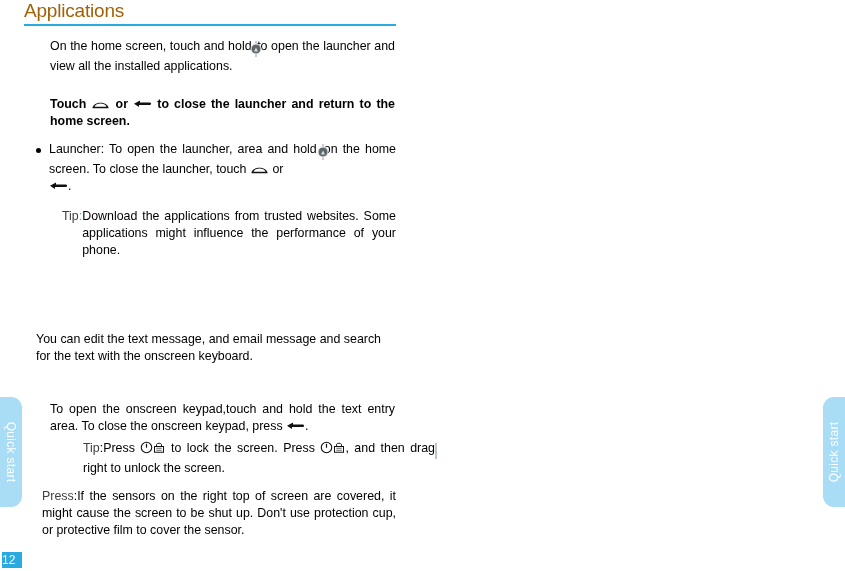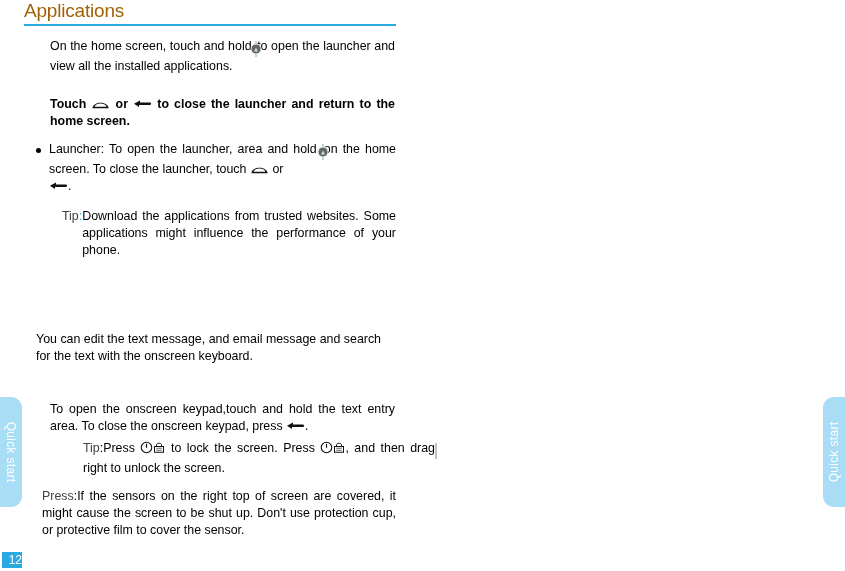--- a/index.html
+++ b/index.html
@@ -145,21 +145,21 @@
     transform: translate(-50%, -50%) rotate(-90deg);
   }
 
   
   .page-num {
     position: absolute;
     background: #29abe2;
     color: #fff;
     font-size: 12px;
     line-height: 16px;
-    text-align: right;
+    text-align: left;
     width: 20px; height: 16px;
   }
   #page-num-left  { left: 2px;  top: 552px; }
 
   
   #right-col { position: absolute; left: 420px; top: 0; width: 425px; height: 571px; }
 </style>
 </head>
 <body>
 

